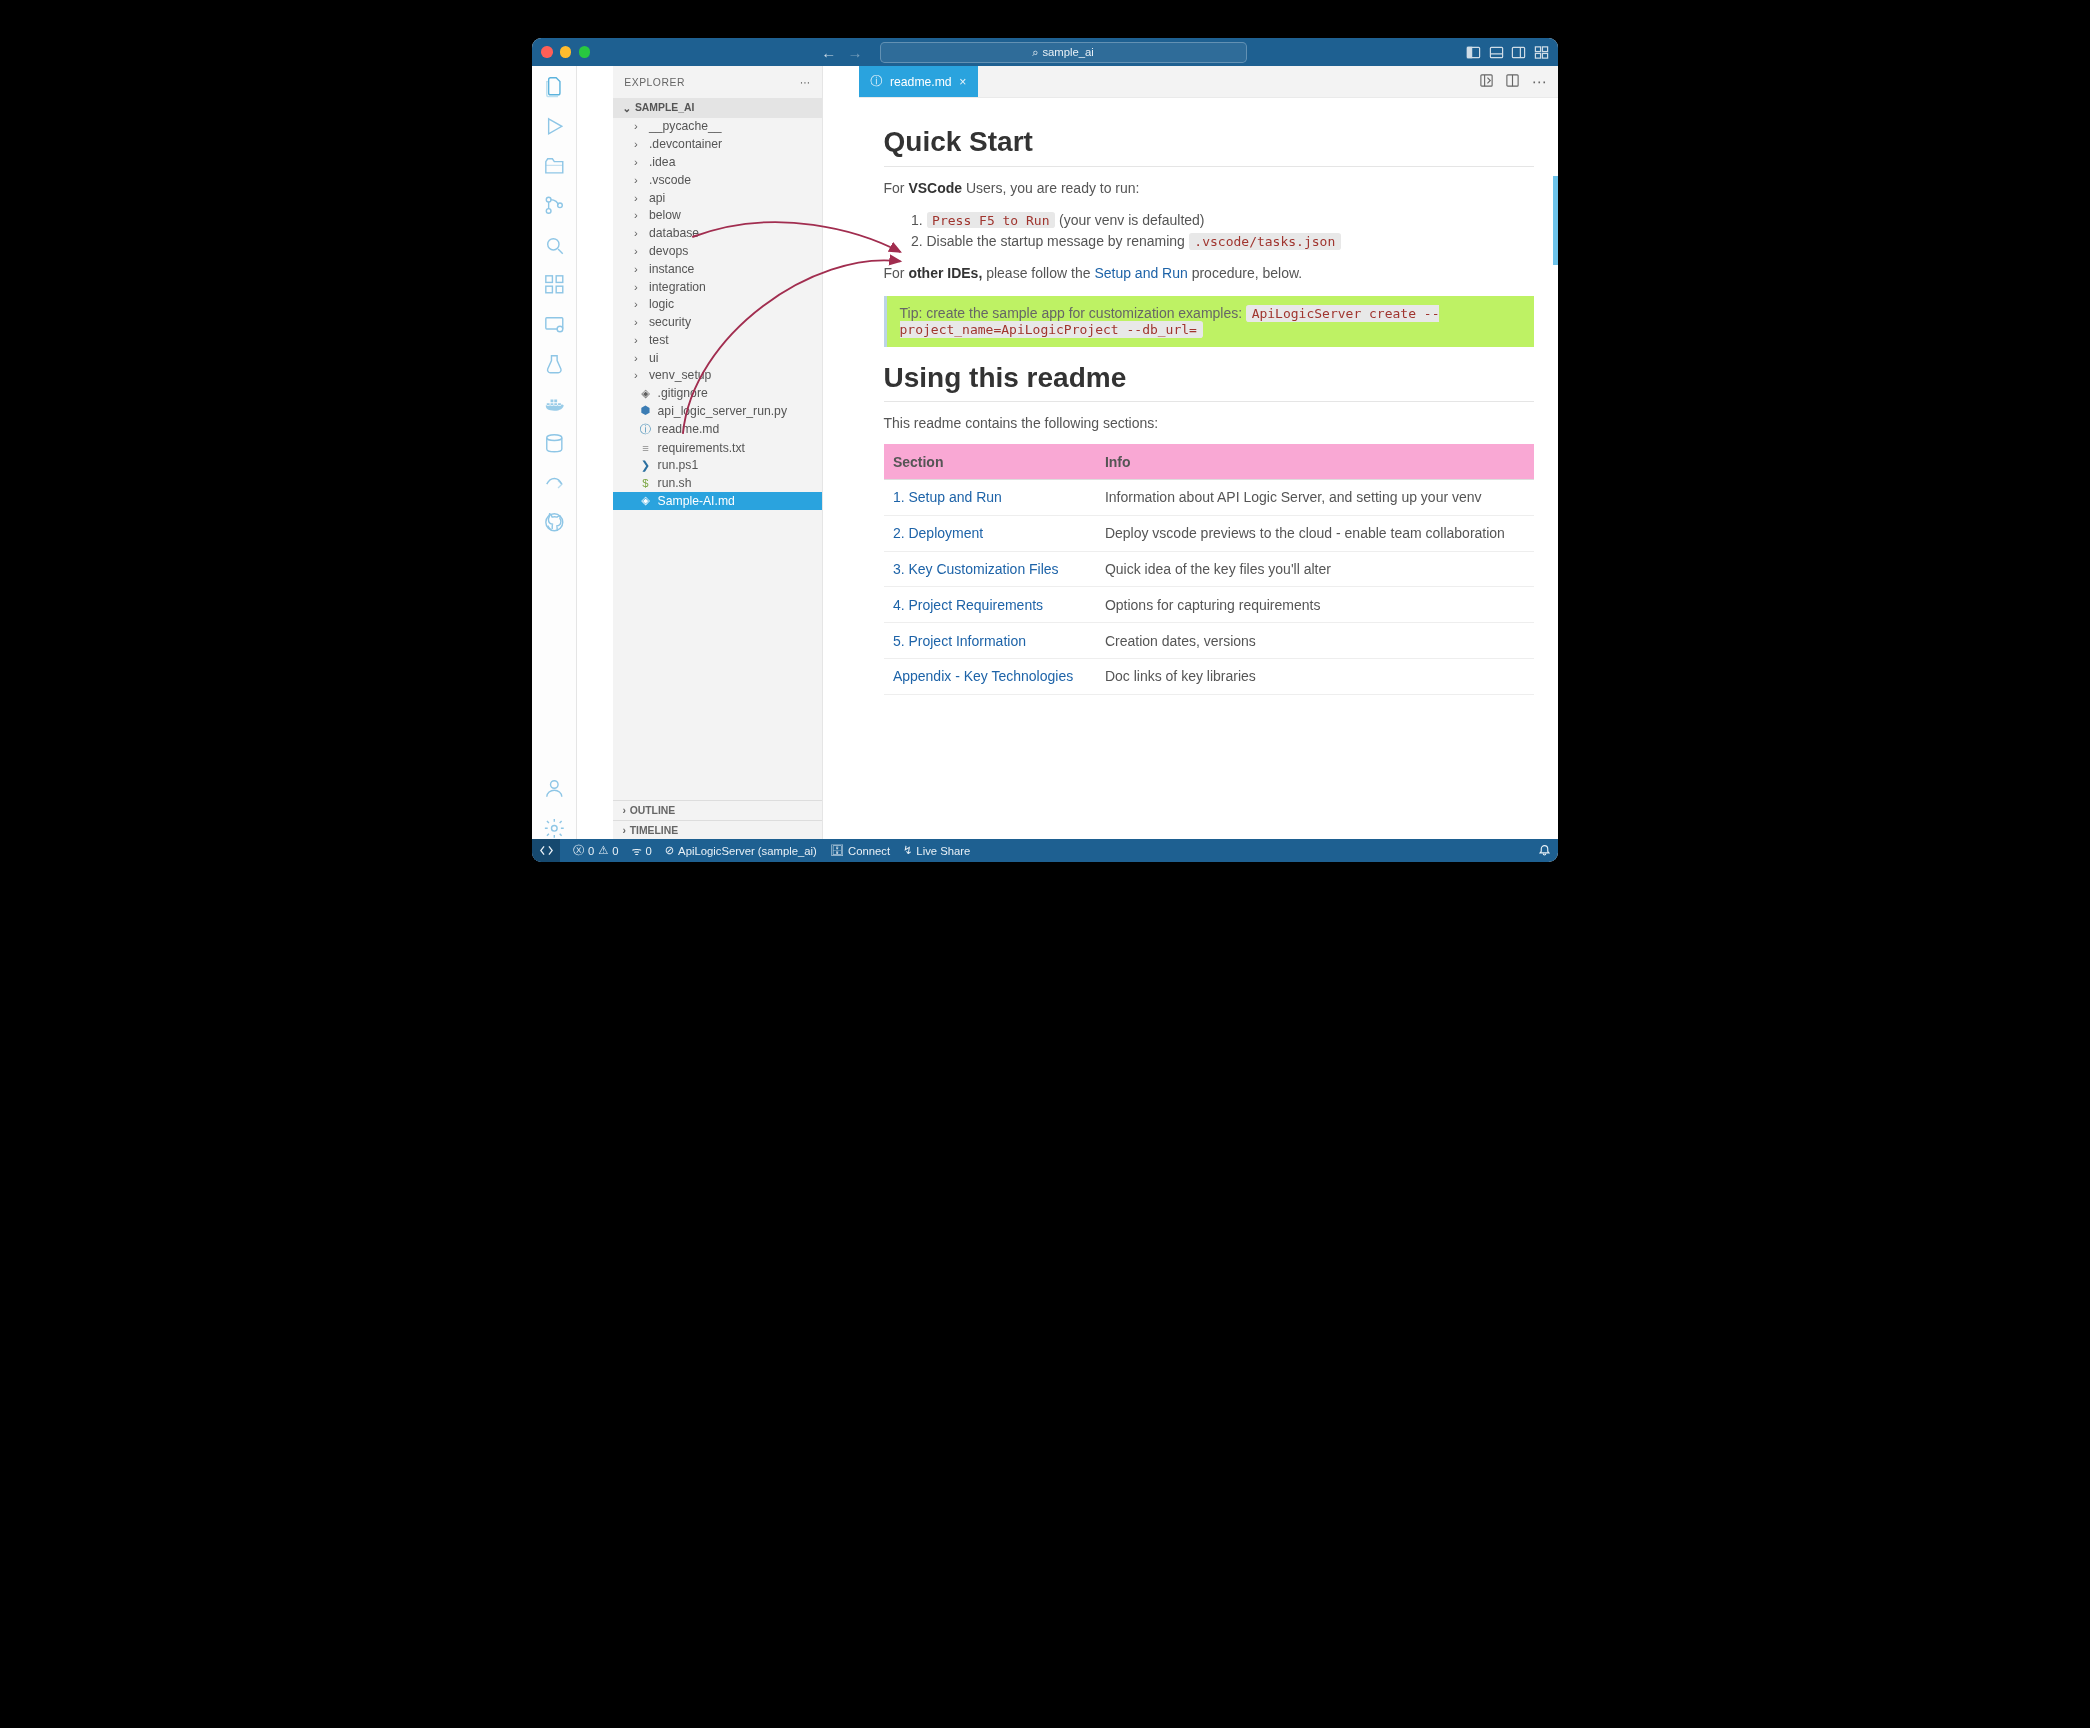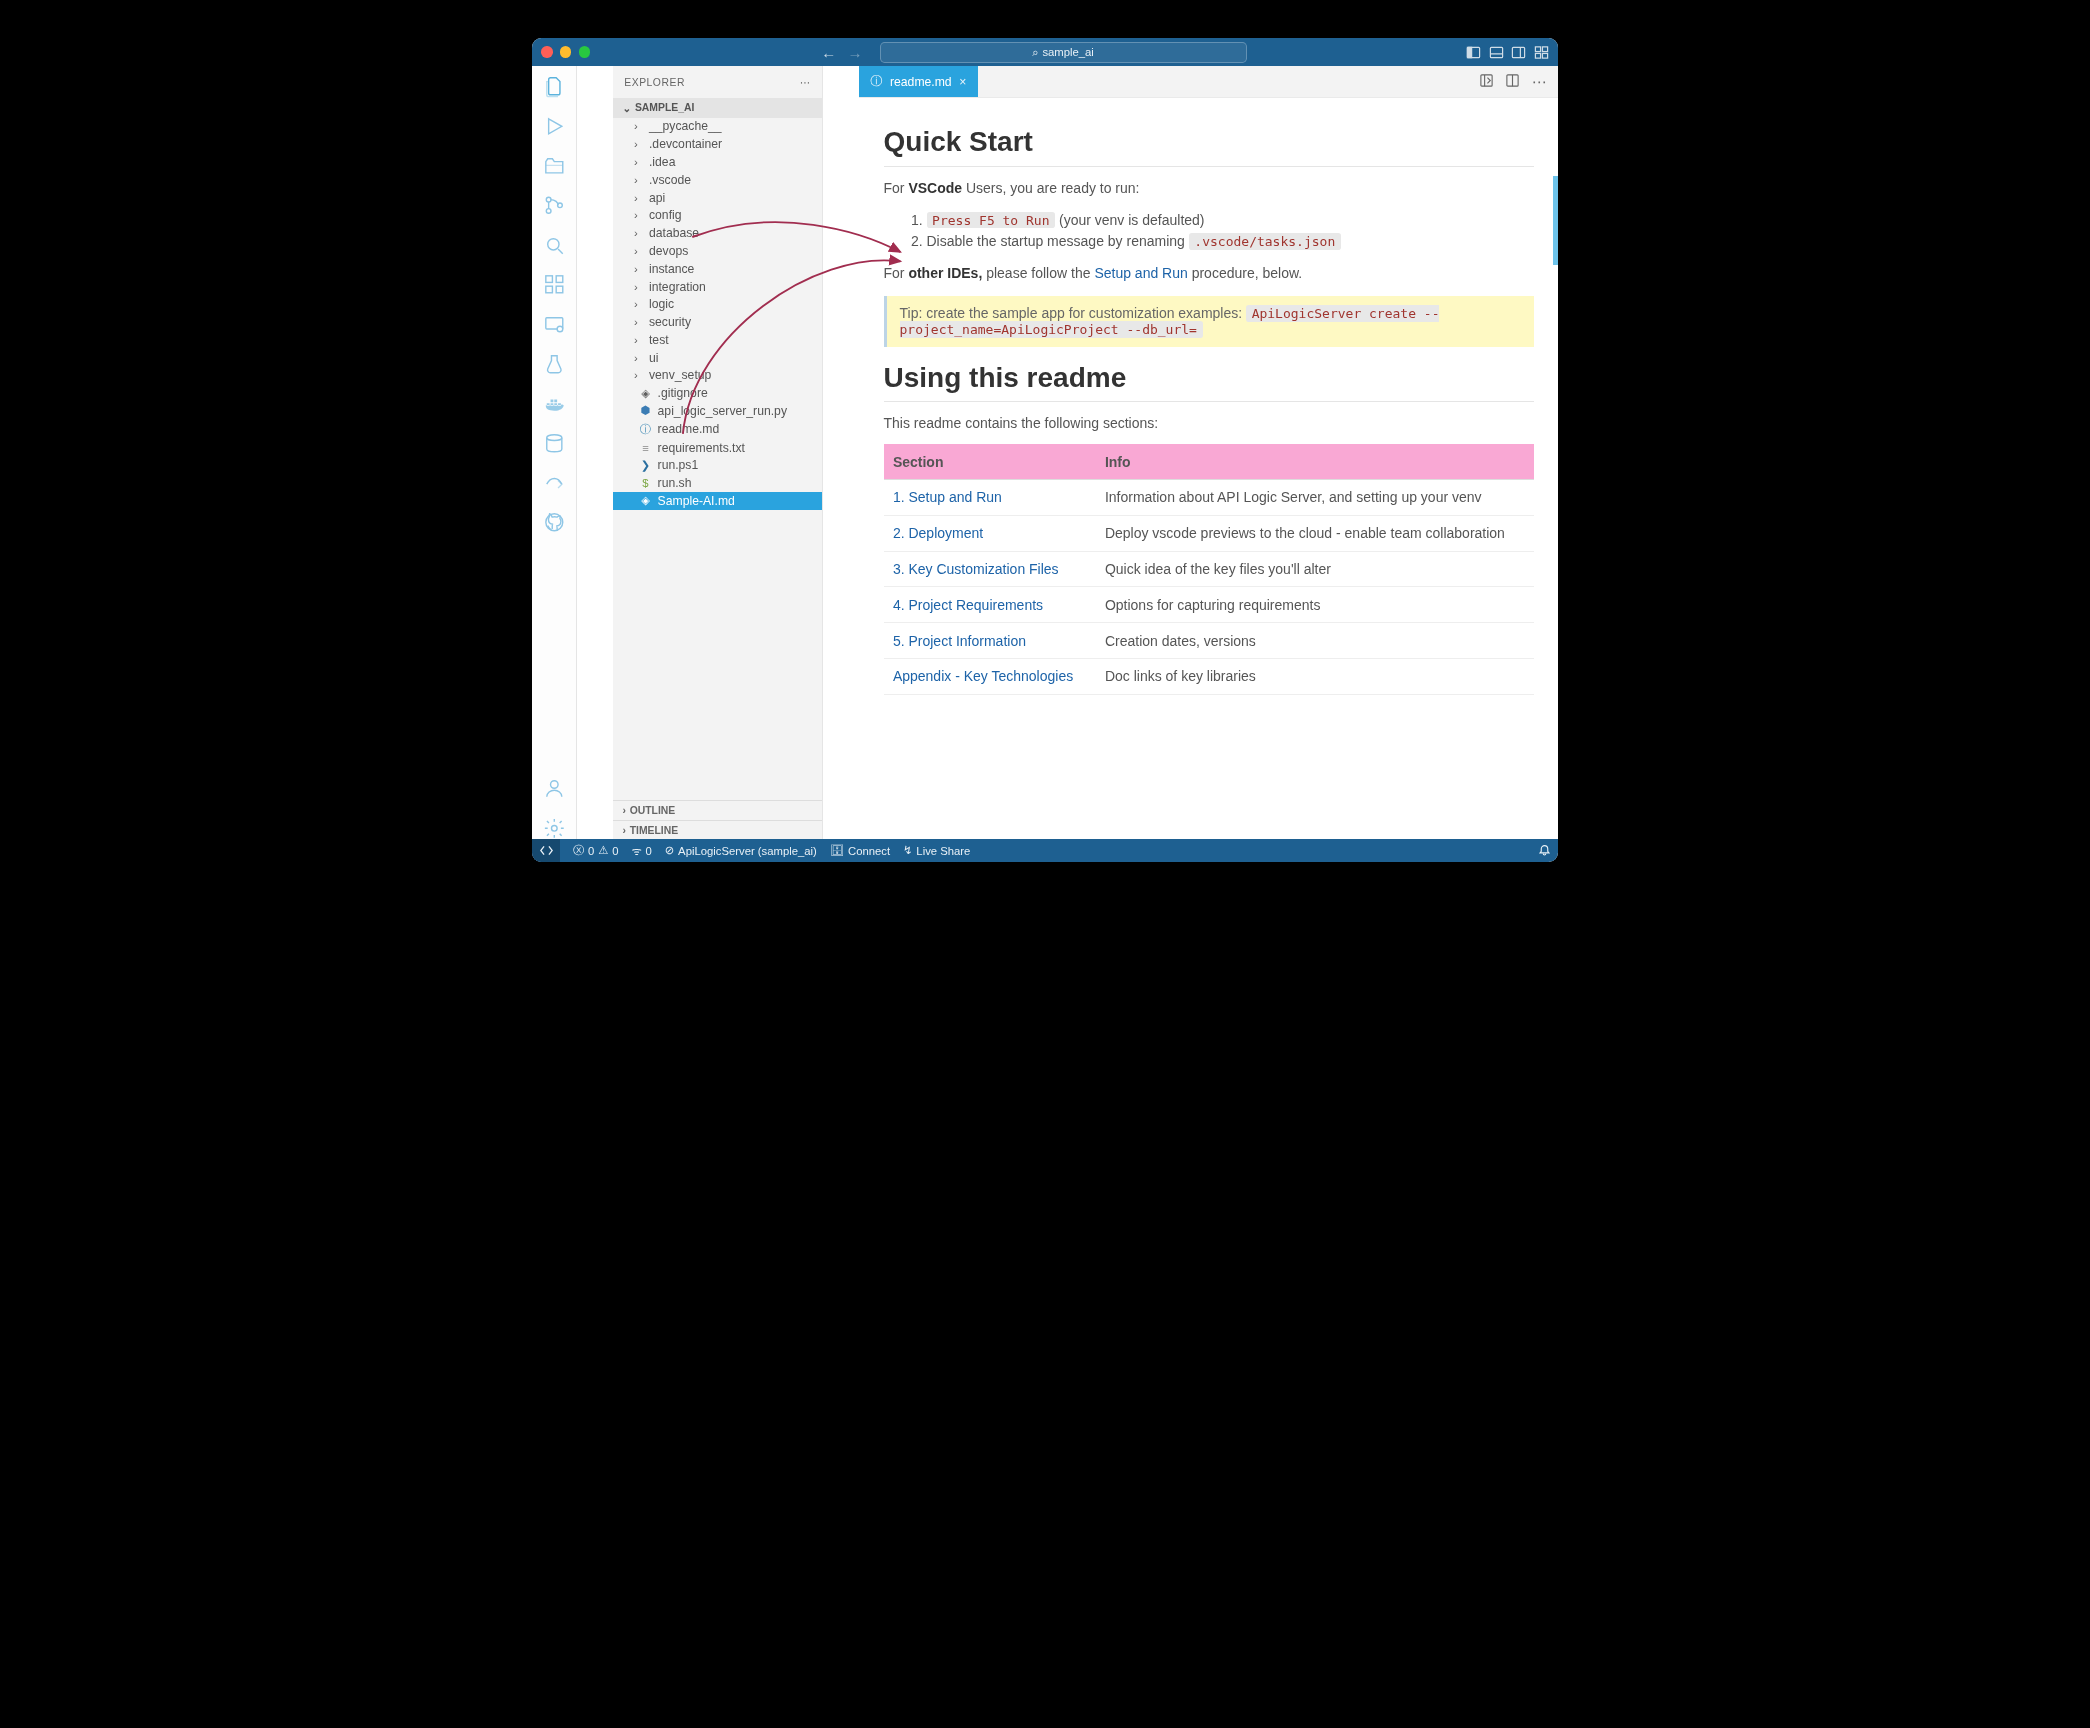--- a/index.html
+++ b/index.html
@@ -122,21 +122,21 @@
 }
 .preview p { margin:13px 0;color:#555; }
 .preview ol { margin:9.4px 0 13px 43px;color:#555; }
 .preview ol li { padding:2.8px 0; }
 .preview a { color:#1d63a8;text-decoration:none; }
 .preview code {
   background:#e8e8e8;color:#a0352f;padding:0.9px 5.6px;border-radius:2.8px;
   font-family:Menlo,monospace;font-size:13px;text-align:center;
 }
 .preview .tipblock {
-  border-left:3.8px solid #bcd4e6;background:#fef9c3;
+  border-left:3.8px solid #bcd4e6;background:#bef264;
   padding:9.4px 13px;margin:15px 0;color:#666;font-size:14px;
 }
 .preview table {
   width:100%;border-collapse:collapse;margin-top:7.5px;font-size:14px;
 }
 .preview th {
   text-align:left;background:#f9a8d4;color:#555;font-weight:600;
   padding:9.4px 9.4px;border-bottom:0.9px solid #ddd;
 }
 .preview td {
@@ -326,21 +326,21 @@
             <div class="tree-item">
               <span class="chev">›</span>
               <span>.vscode</span>
             </div>
             <div class="tree-item">
               <span class="chev">›</span>
               <span>api</span>
             </div>
             <div class="tree-item">
               <span class="chev">›</span>
-              <span>config</span>
+              <span>below</span>
             </div>
             <div class="tree-item">
               <span class="chev">›</span>
               <span>database</span>
             </div>
             <div class="tree-item">
               <span class="chev">›</span>
               <span>devops</span>
             </div>
             <div class="tree-item">

